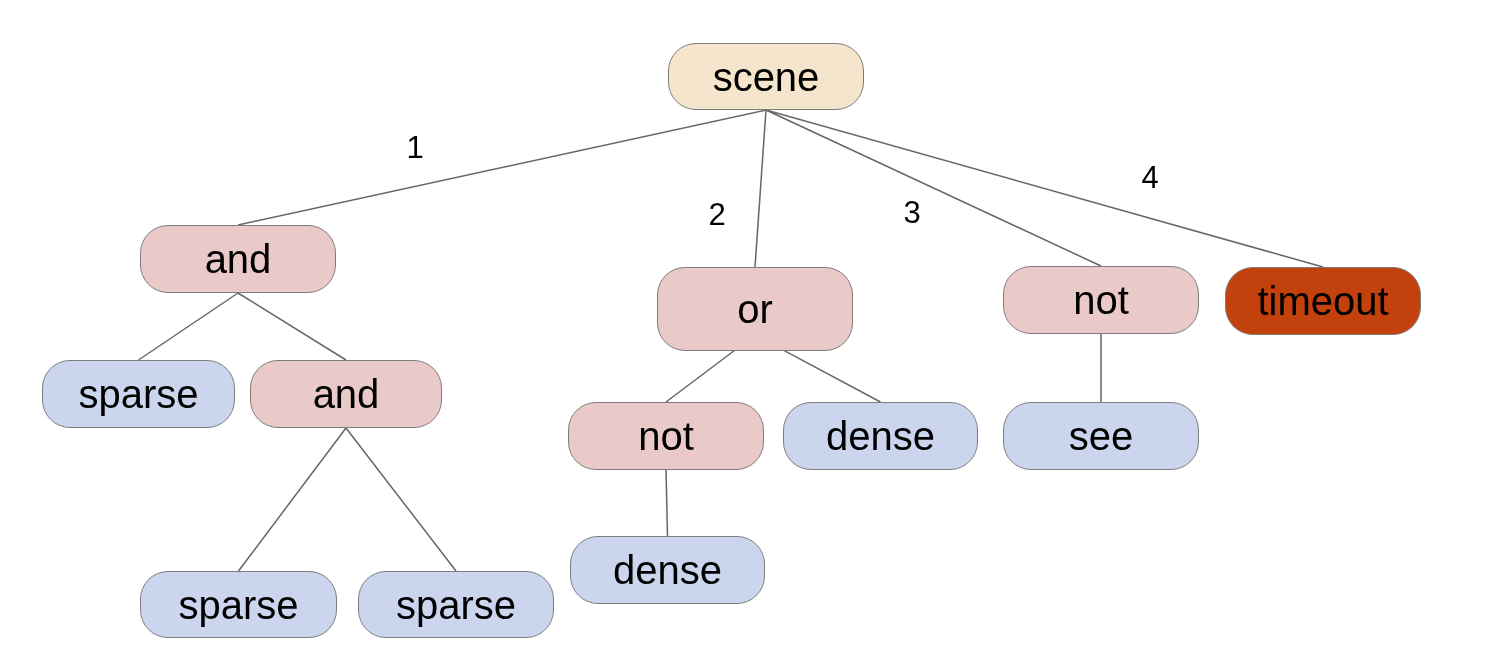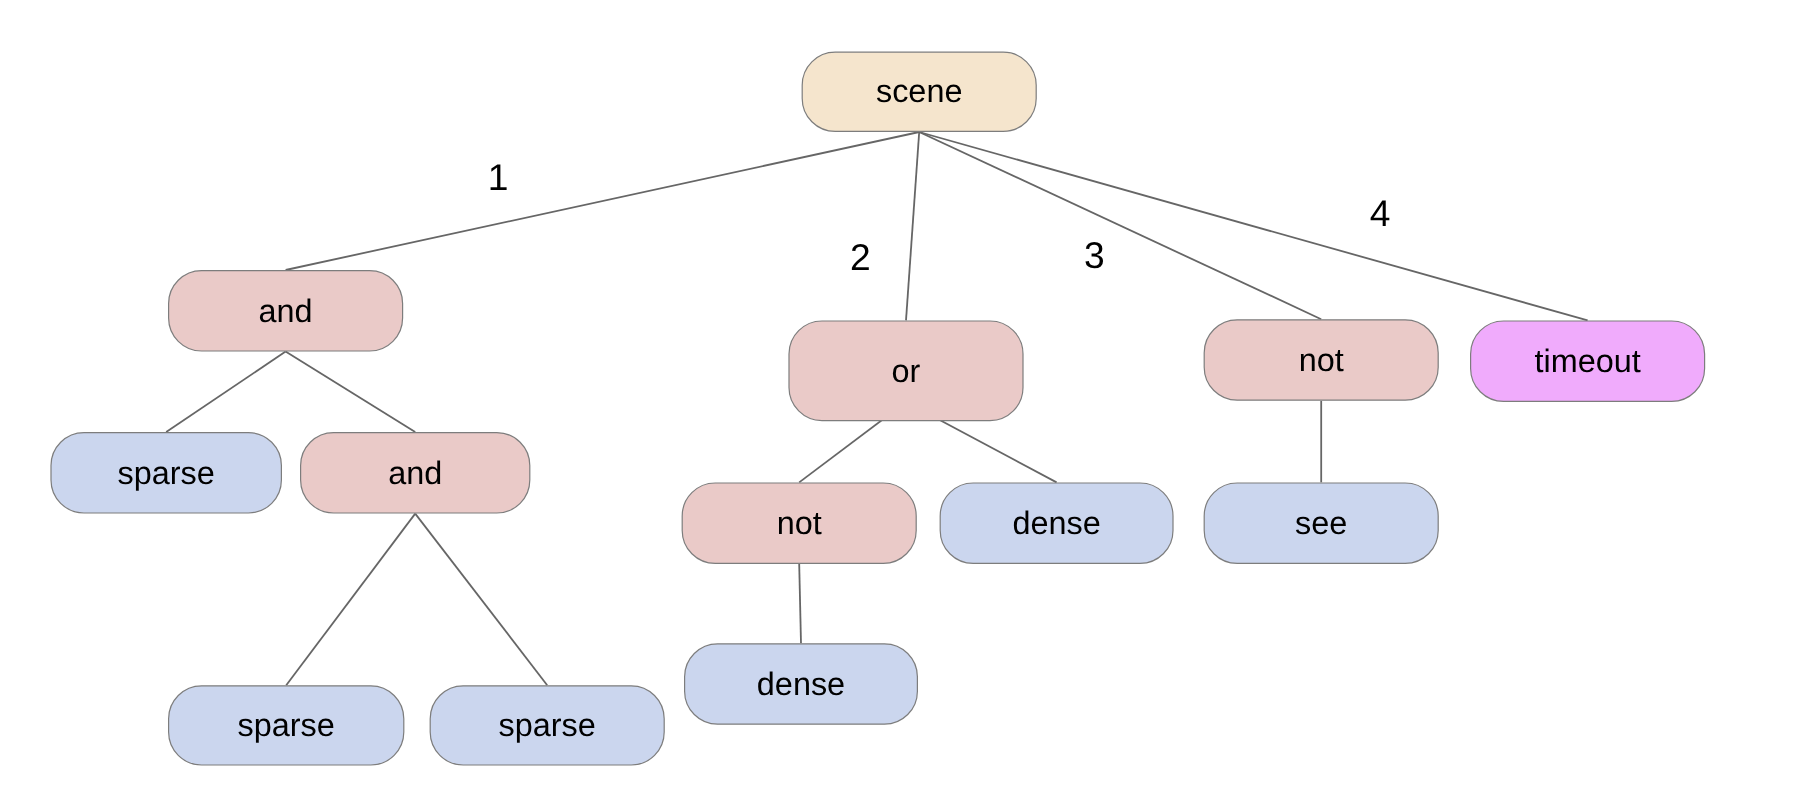--- a/index.html
+++ b/index.html
@@ -25,21 +25,21 @@
     pointer-events: none;
   }
   .node {
     position: absolute;
     display: flex;
     align-items: center;
     justify-content: center;
     box-sizing: border-box;
     border: 1.7px solid #7d7d7d;
     border-radius: 28px;
-    font-size: 27px;
+    font-size: 40px;
     line-height: 1;
     color: #000000;
     white-space: nowrap;
   }
   .edge-label {
     position: absolute;
     transform: translate(-50%, -50%);
     font-size: 31px;
     color: #000000;
   }
@@ -63,21 +63,21 @@
       <line x1="1101" y1="334" x2="1101" y2="402" stroke="#666666" stroke-width="1.5"></line>
     </svg>
 <div class="edge-label" style="left: 415px; top: 148px;">1</div>
     <div class="edge-label" style="left: 717px; top: 215px;">2</div>
     <div class="edge-label" style="left: 912px; top: 213px;">3</div>
     <div class="edge-label" style="left: 1150px; top: 178px;">4</div>
     <div class="node" style="left: 668px; top: 43px; width: 196px; height: 67px; background: rgb(245, 229, 205); border-color: rgb(125, 125, 125); color: rgb(0, 0, 0);">scene</div>
     <div class="node" style="left: 140px; top: 225px; width: 196px; height: 68px; background: rgb(234, 202, 200); border-color: rgb(125, 125, 125); color: rgb(0, 0, 0);">and</div>
     <div class="node" style="left: 657px; top: 267px; width: 196px; height: 84px; background: rgb(234, 202, 200); border-color: rgb(125, 125, 125); color: rgb(0, 0, 0);">or</div>
     <div class="node" style="left: 1003px; top: 266px; width: 196px; height: 68px; background: rgb(234, 202, 200); border-color: rgb(125, 125, 125); color: rgb(0, 0, 0);">not</div>
-    <div class="node" style="left: 1225px; top: 267px; width: 196px; height: 68px; background: #f0abfc; border-color: rgb(125, 125, 125); color: rgb(0, 0, 0);">timeout</div>
+    <div class="node" style="left: 1225px; top: 267px; width: 196px; height: 68px; background: #c2410c; border-color: rgb(125, 125, 125); color: rgb(0, 0, 0);">timeout</div>
     <div class="node" style="left: 42px; top: 360px; width: 193px; height: 68px; background: rgb(203, 214, 238); border-color: rgb(125, 125, 125); color: rgb(0, 0, 0);">sparse</div>
     <div class="node" style="left: 250px; top: 360px; width: 192px; height: 68px; background: rgb(234, 202, 200); border-color: rgb(125, 125, 125); color: rgb(0, 0, 0);">and</div>
     <div class="node" style="left: 568px; top: 402px; width: 196px; height: 68px; background: rgb(234, 202, 200); border-color: rgb(125, 125, 125); color: rgb(0, 0, 0);">not</div>
     <div class="node" style="left: 783px; top: 402px; width: 195px; height: 68px; background: rgb(203, 214, 238); border-color: rgb(125, 125, 125); color: rgb(0, 0, 0);">dense</div>
     <div class="node" style="left: 1003px; top: 402px; width: 196px; height: 68px; background: rgb(203, 214, 238); border-color: rgb(125, 125, 125); color: rgb(0, 0, 0); text-align: right;">see</div>
     <div class="node" style="left: 570px; top: 536px; width: 195px; height: 68px; background: rgb(203, 214, 238); border-color: rgb(125, 125, 125); color: rgb(0, 0, 0);">dense</div>
     <div class="node" style="left: 140px; top: 571px; width: 197px; height: 67px; background: rgb(203, 214, 238); border-color: rgb(125, 125, 125); color: rgb(0, 0, 0);">sparse</div>
     <div class="node" style="left: 358px; top: 571px; width: 196px; height: 67px; background: rgb(203, 214, 238); border-color: rgb(125, 125, 125); color: rgb(0, 0, 0);">sparse</div>
   </div>
 

